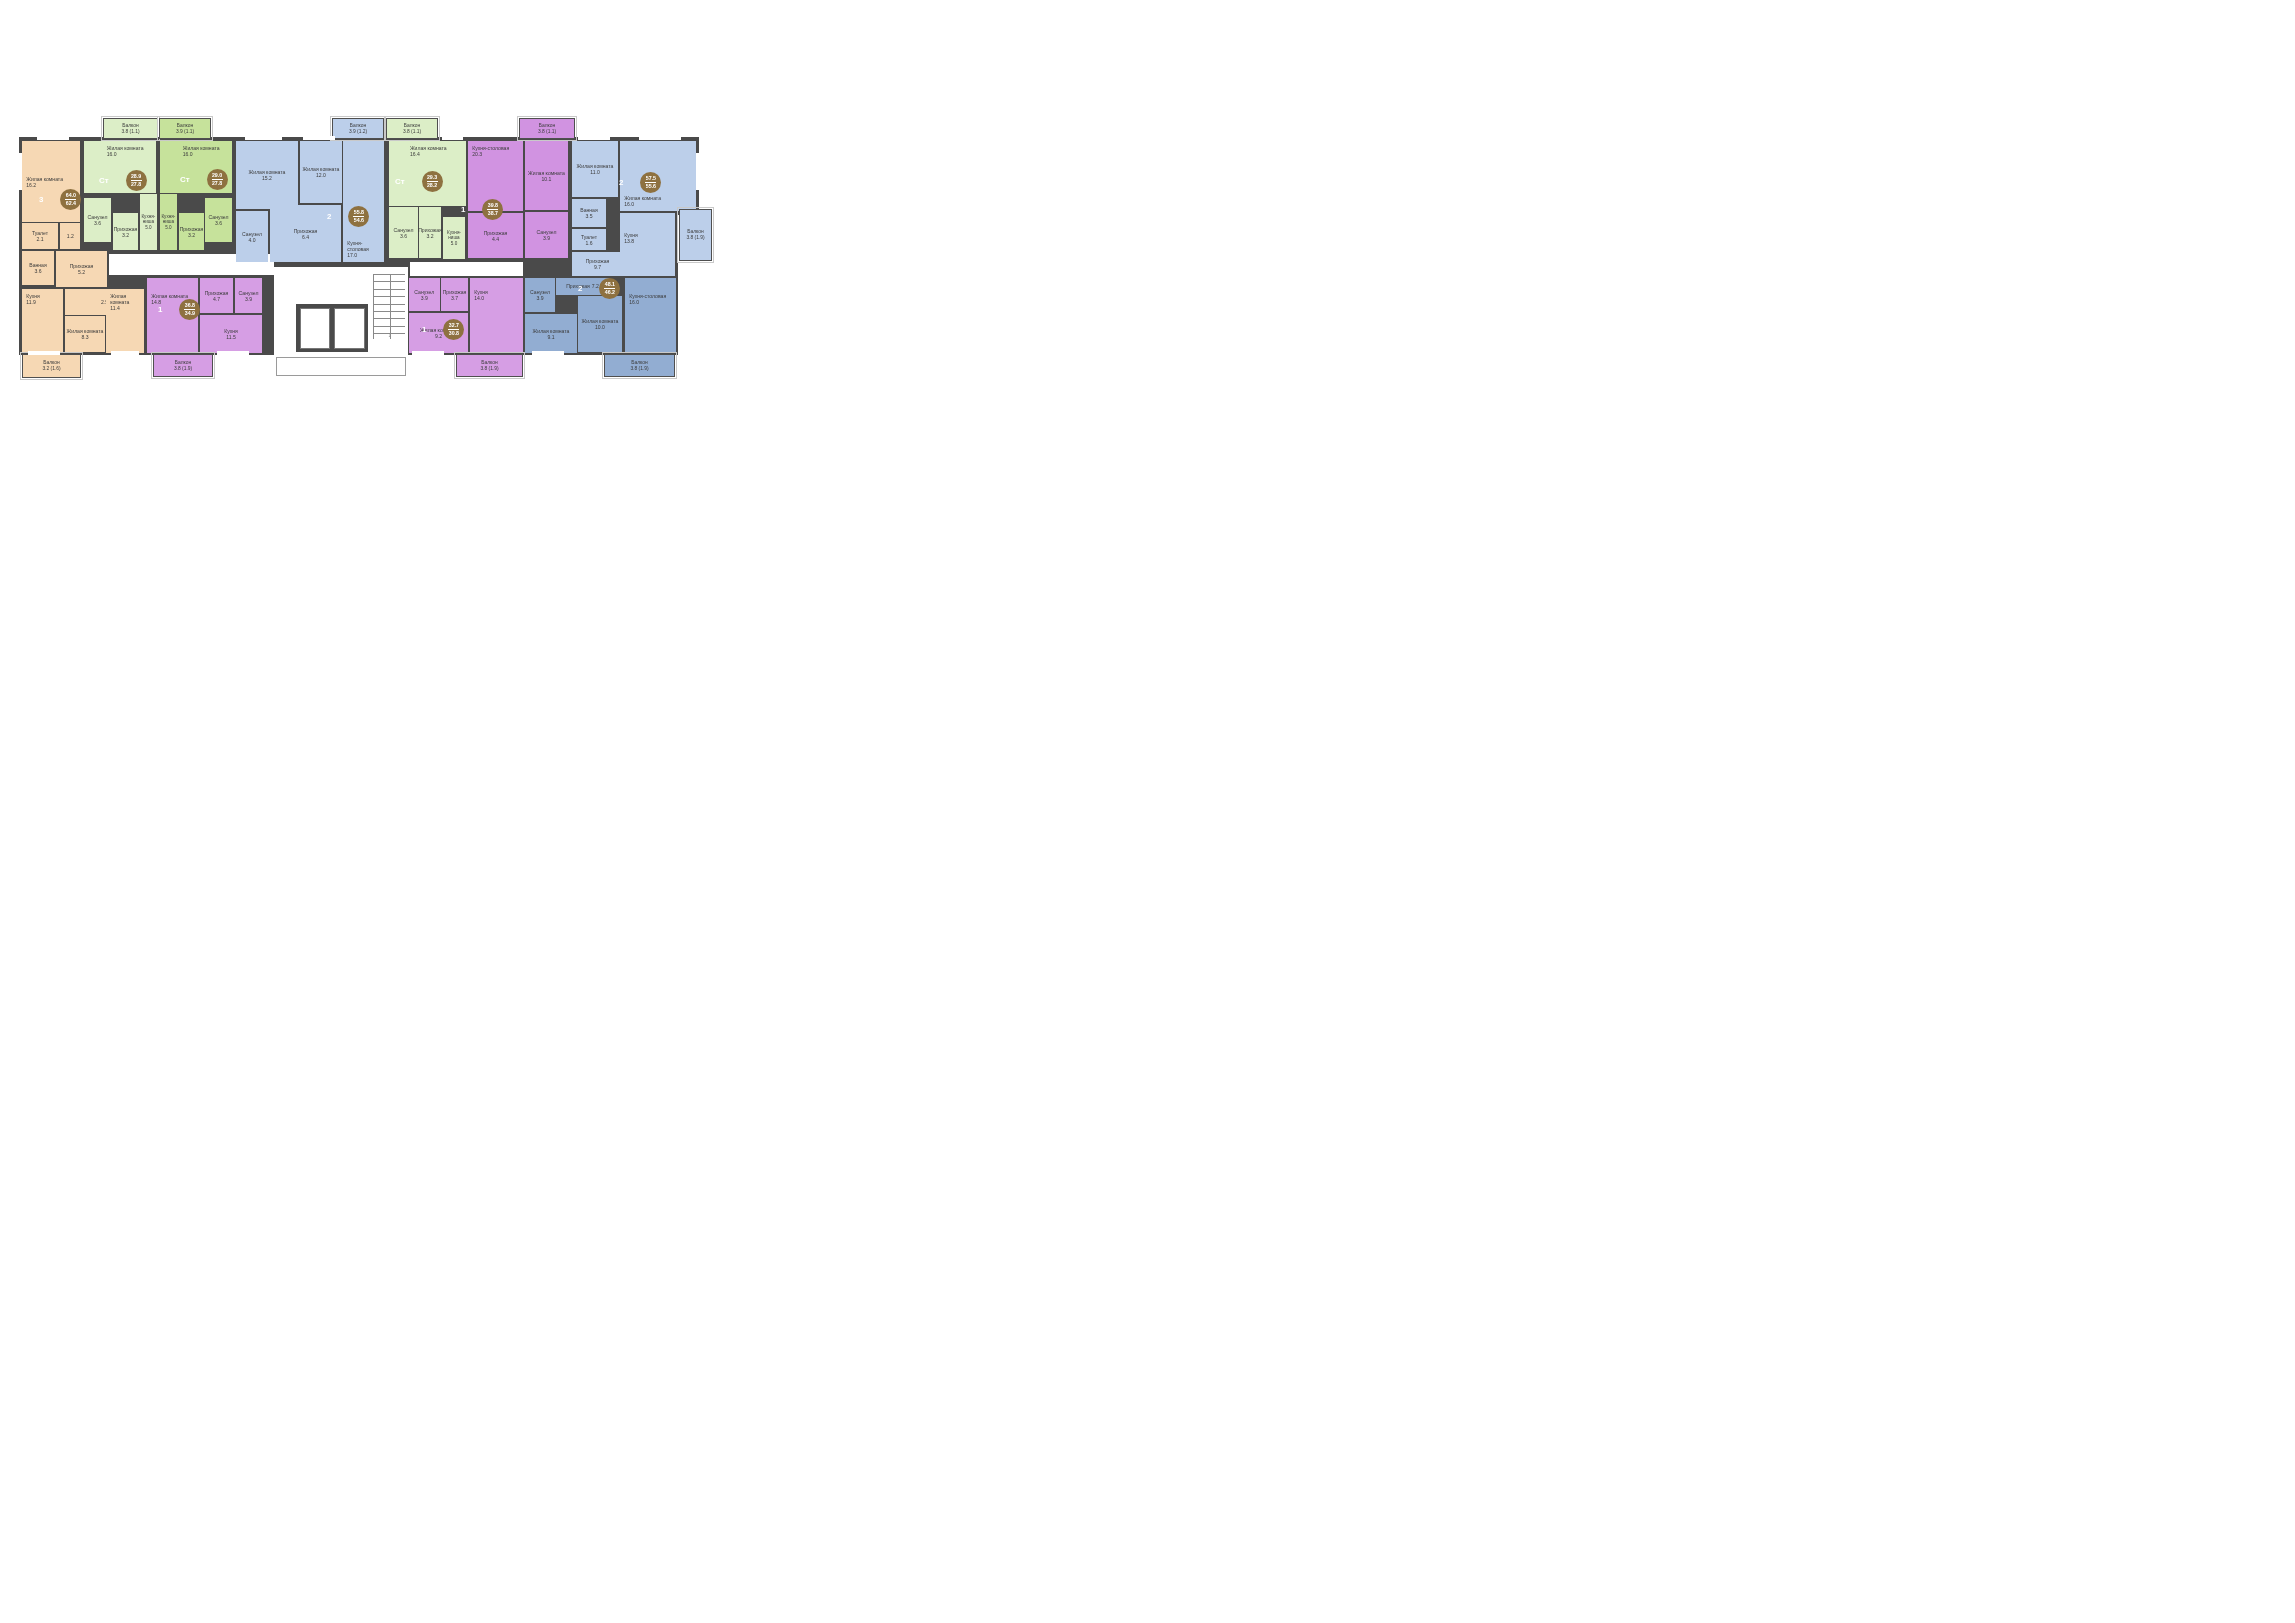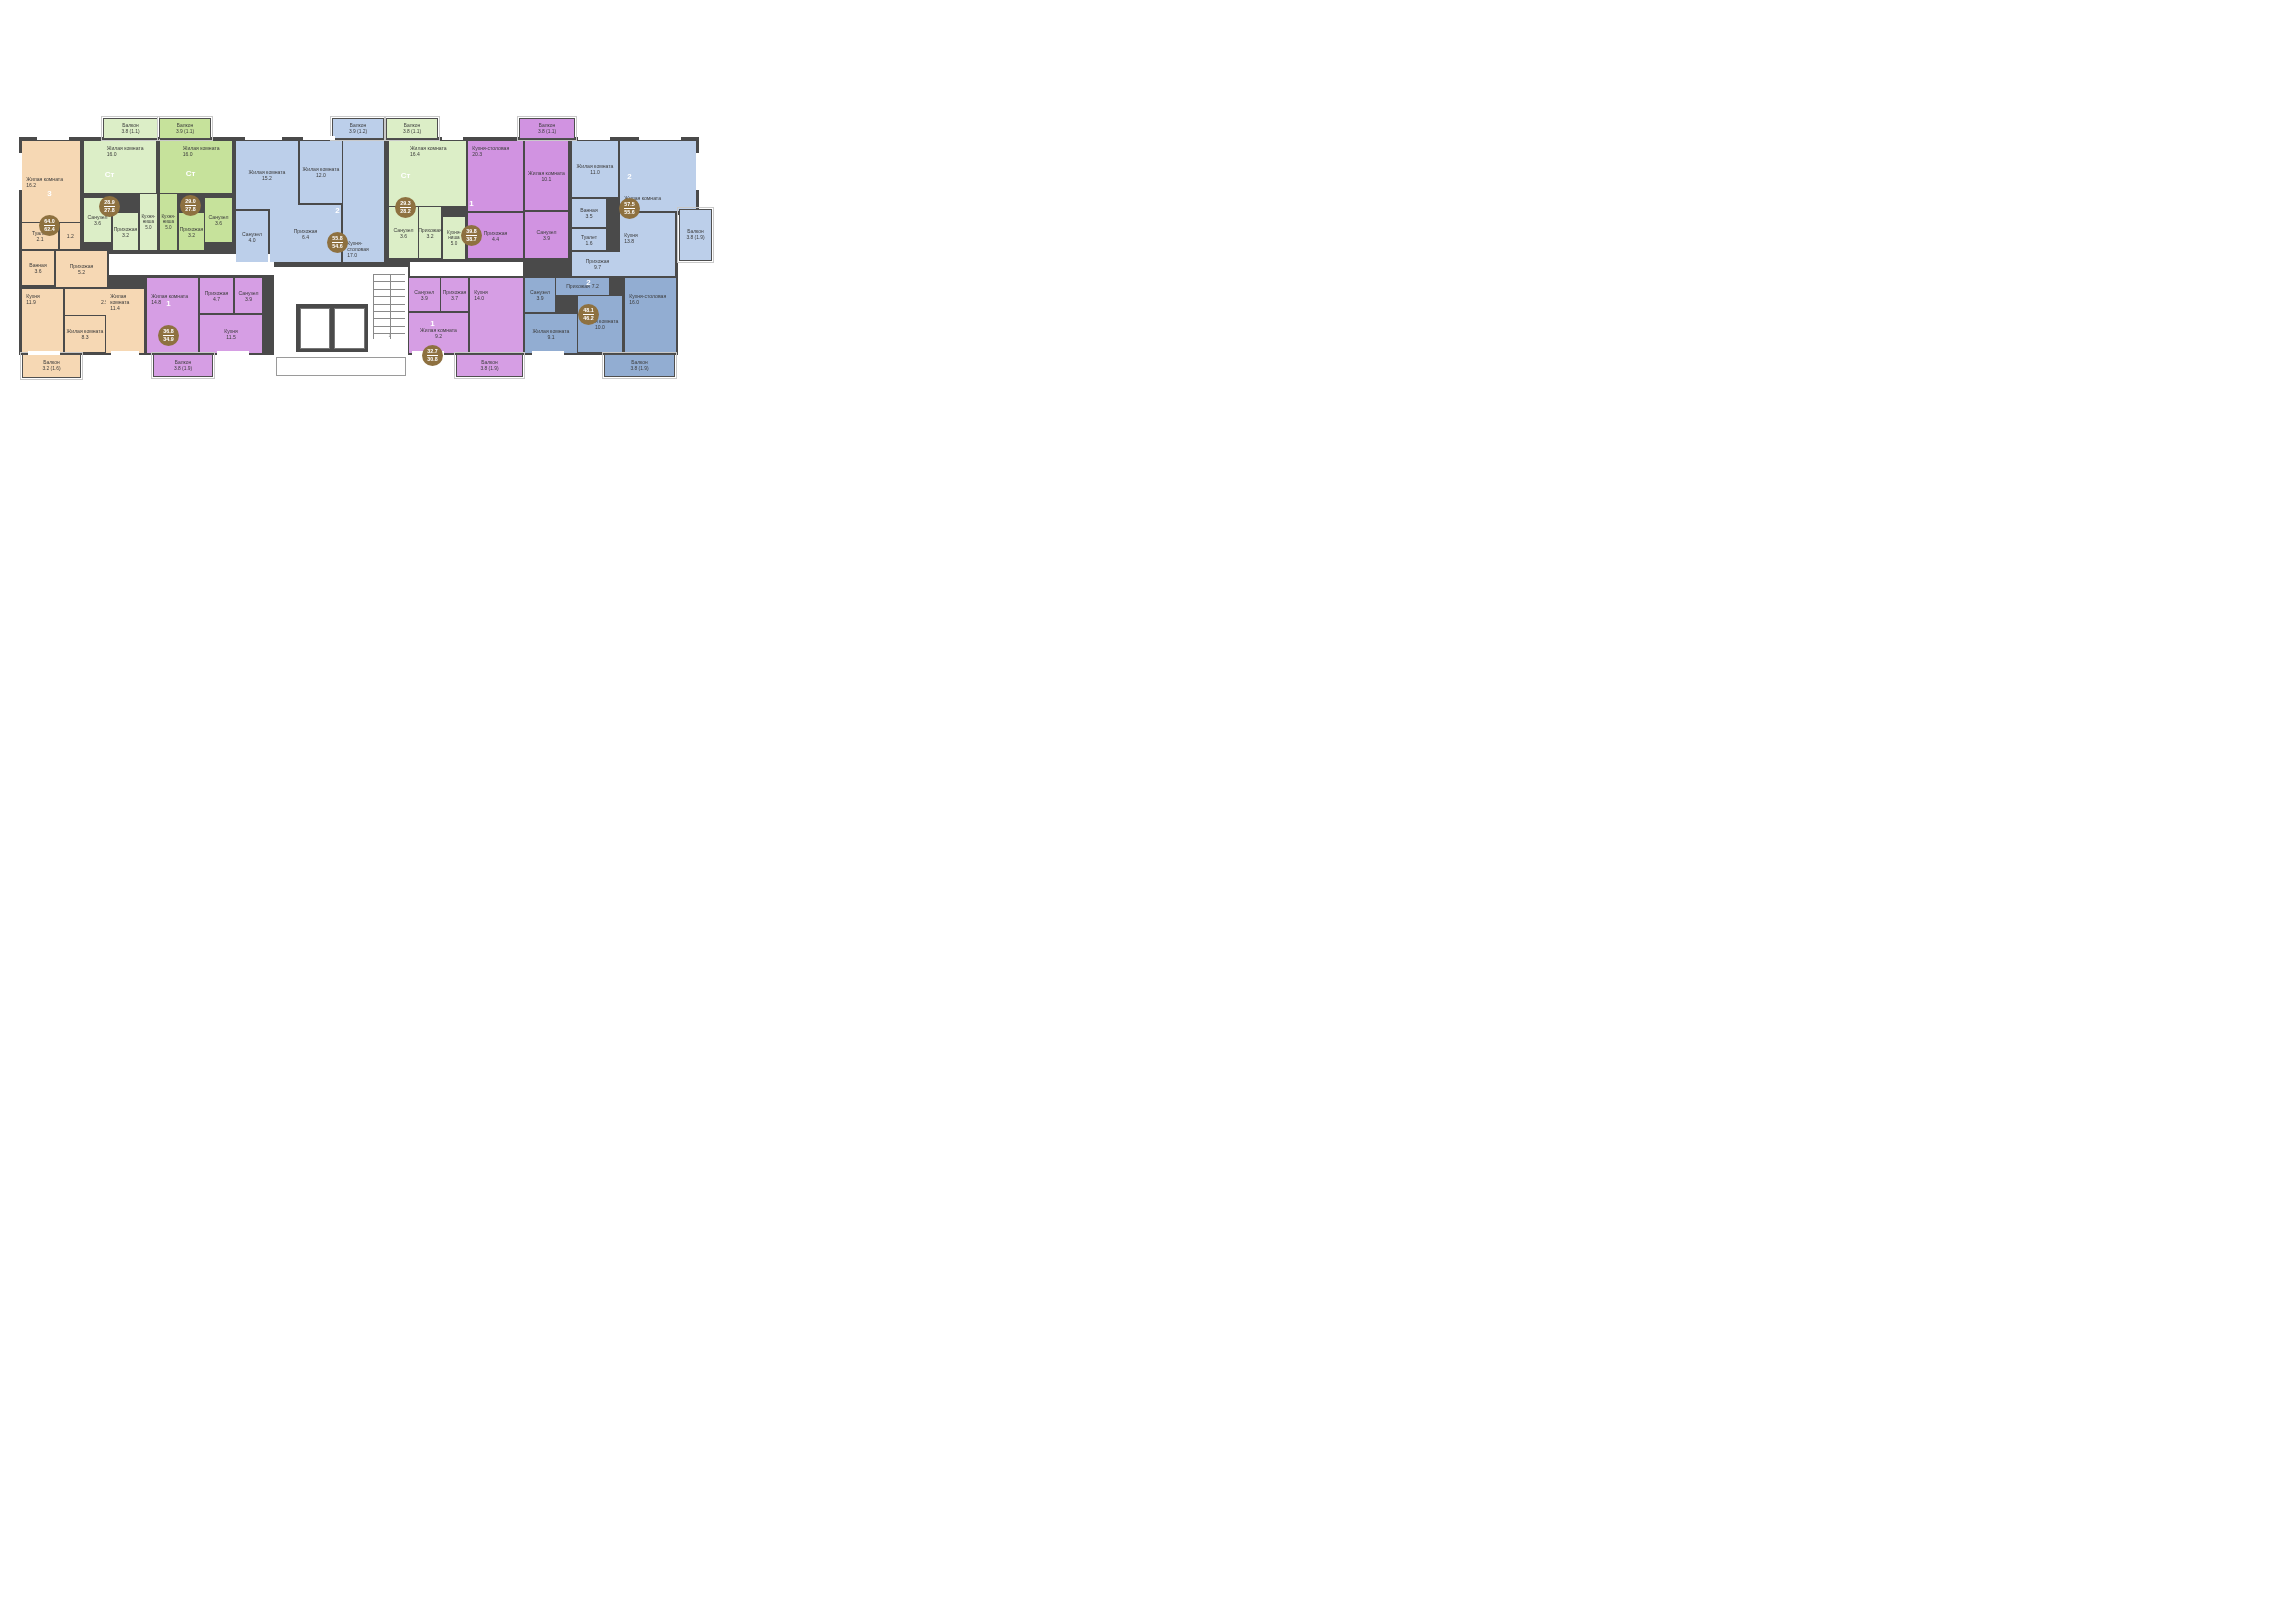--- a/index.html
+++ b/index.html
@@ -8,21 +8,21 @@
   .slab{position:absolute;}
   .cut{position:absolute;background:#fff;}
   .room{position:absolute;display:flex;align-items:center;justify-content:center;text-align:center;}
   .room .lbl{display:flex;flex-direction:column;font-size:5.1px;line-height:1.18;}
   .tl{align-items:flex-start;justify-content:flex-start;text-align:left;padding:3.7px 0 0 4.2px;box-sizing:border-box;}
   .ml{justify-content:flex-start;text-align:left;padding-left:4.2px;box-sizing:border-box;}
   .bl{align-items:flex-end;justify-content:flex-start;text-align:left;padding:0 0 3.7px 4.2px;box-sizing:border-box;}
   .balc{position:absolute;border:0.9px solid #4f4f4f;outline:0.5px solid #c9c9c9;outline-offset:1.4px;
         display:flex;align-items:center;justify-content:center;text-align:center;box-sizing:border-box;}
   .balc .lbl{display:flex;flex-direction:column;font-size:4.9px;line-height:1.2;}
-  .badge{position:absolute;display:flex;align-items:center;gap:17px;z-index:5;flex-direction:column;}
+  .badge{position:absolute;display:flex;align-items:center;gap:17px;z-index:5;}
   .bcount{color:#fff;font-weight:bold;font-size:7.9px;}
   .bcircle{width:21px;height:21px;border-radius:50%;color:#fff;display:flex;flex-direction:column;
            align-items:center;justify-content:center;font-weight:bold;font-size:5.3px;line-height:1.2;}
   .bcircle i{display:block;width:11px;height:0.9px;background:#fff;margin:0.5px 0;}
   .win{position:absolute;height:3.7px;background:#fff;}
   .winv{position:absolute;width:3.7px;background:#fff;}
   .core{position:absolute;background:#fff;}
   .lift-bank{position:absolute;}
   .lift{position:absolute;background:#fff;border:0.5px solid #777;box-sizing:border-box;}
   .stairs{position:absolute;background:#fff;border-left:0.9px solid #888;

